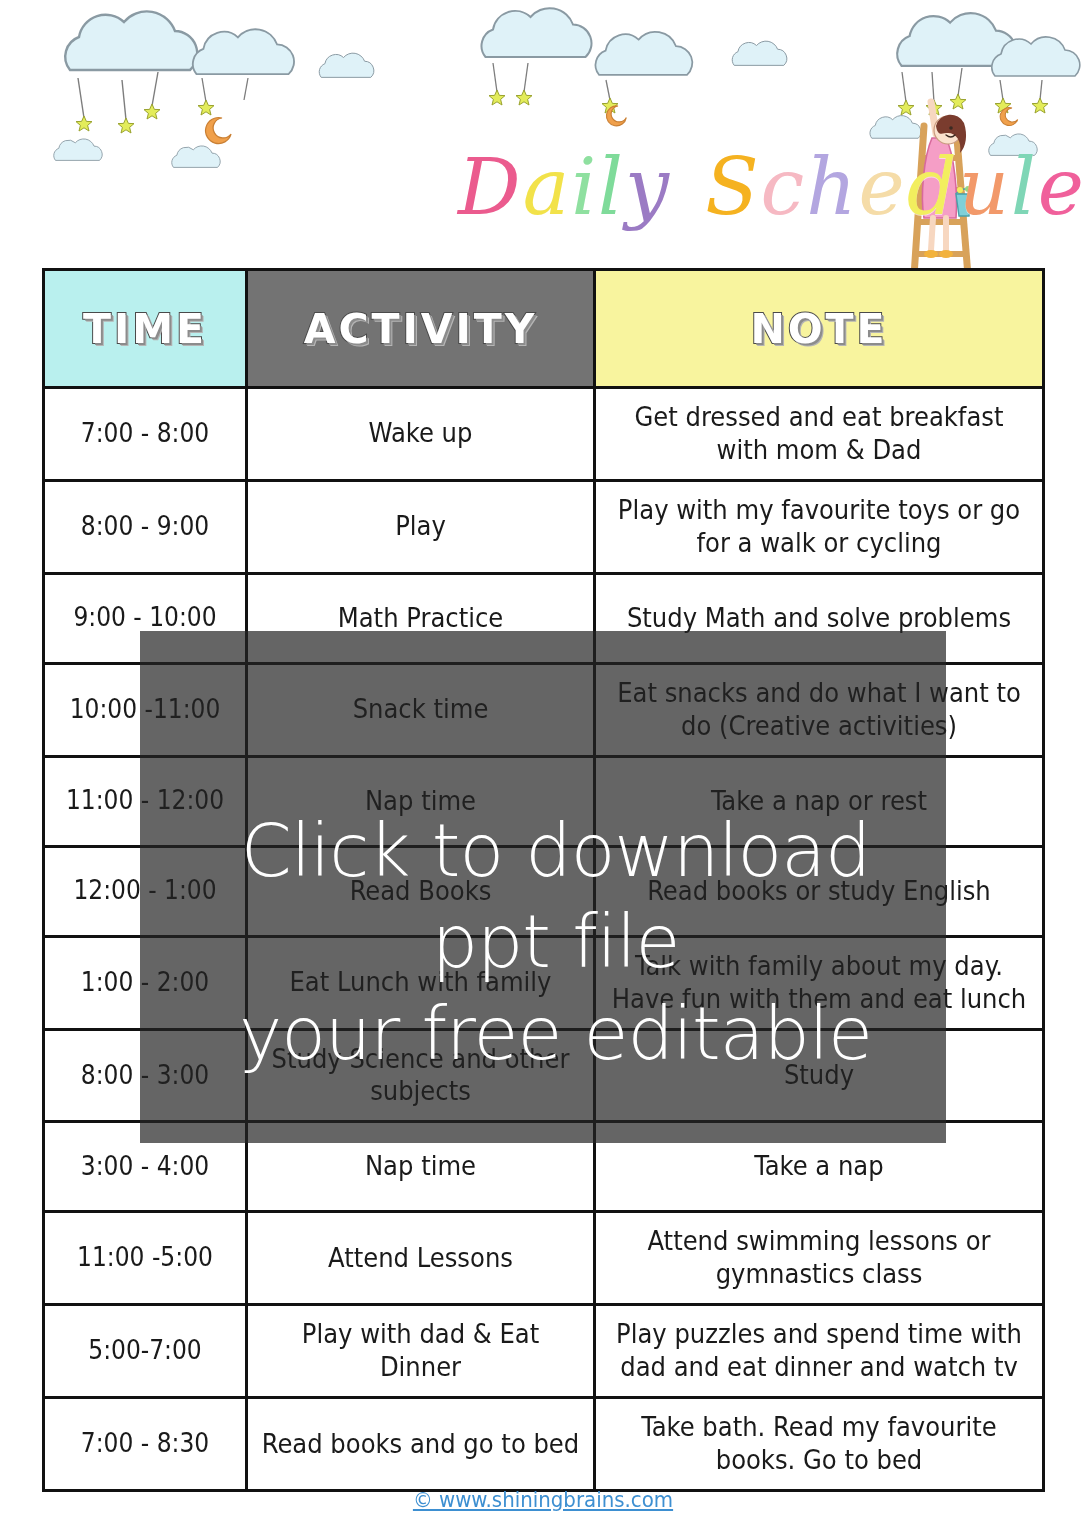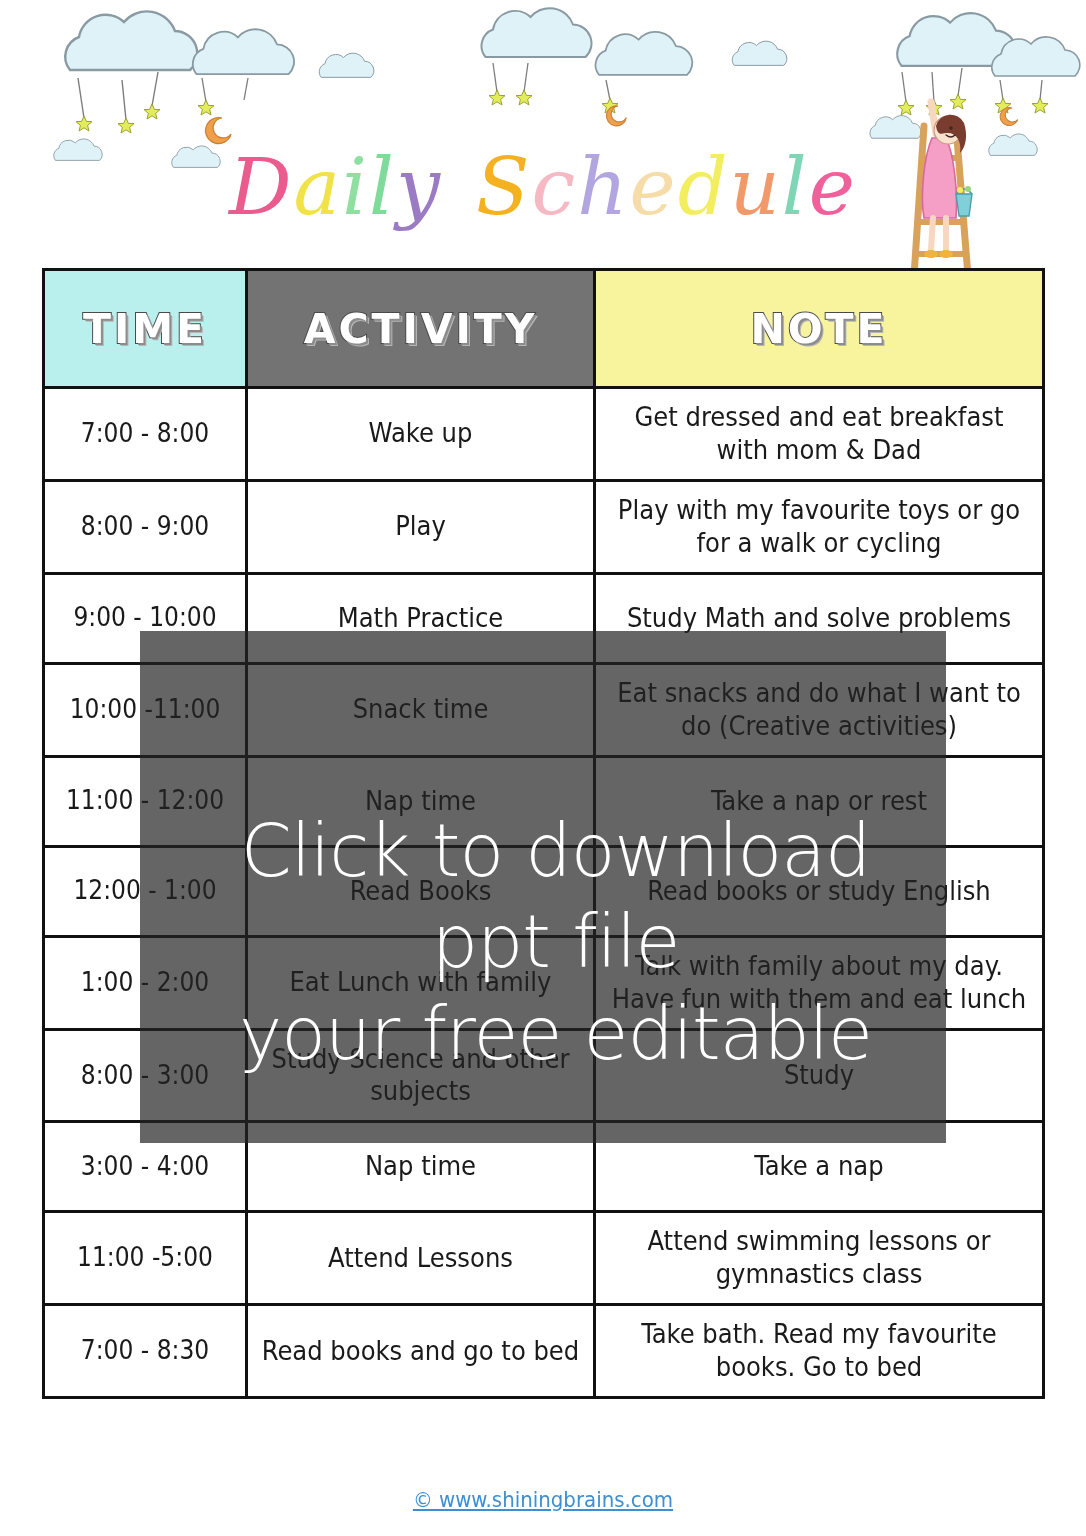--- a/index.html
+++ b/index.html
@@ -28,21 +28,21 @@
     height: 280px;
     pointer-events: none;
   }
 
   
   .title-wrap {
     position: absolute;
     left: 0;
     top: 148px;
     width: 1086px;
-    text-align: center;
+    text-align: right;
     z-index: 5;
   }
   .title {
     display: inline-block;
     font-family: "DejaVu Serif", serif;
     font-size: 78px;
     font-weight: 400;
     letter-spacing: 2px;
     line-height: 1;
     white-space: pre;
@@ -401,20 +401,25 @@
             <td class="cell-time">3:00 - 4:00</td>
             <td class="cell-activity">Nap time</td>
             <td class="cell-note">Take a nap</td>
           </tr>
           <tr>
             <td class="cell-time">11:00 -5:00</td>
             <td class="cell-activity">Attend Lessons</td>
             <td class="cell-note">Attend swimming lessons or gymnastics class</td>
           </tr>
           <tr>
+            <td class="cell-time">5:00-7:00</td>
+            <td class="cell-activity">Play with dad &amp; Eat Dinner</td>
+            <td class="cell-note">Play puzzles and spend time with dad and eat dinner and watch tv</td>
+          </tr>
+          <tr>
             <td class="cell-time">7:00 - 8:30</td>
             <td class="cell-activity">Read books and go to bed</td>
             <td class="cell-note">Take bath. Read my favourite books. Go to bed</td>
           </tr>
         </tbody>
     </table>
   </div>
 
   <div class="overlay-box"></div>
   <div class="overlay-text">

